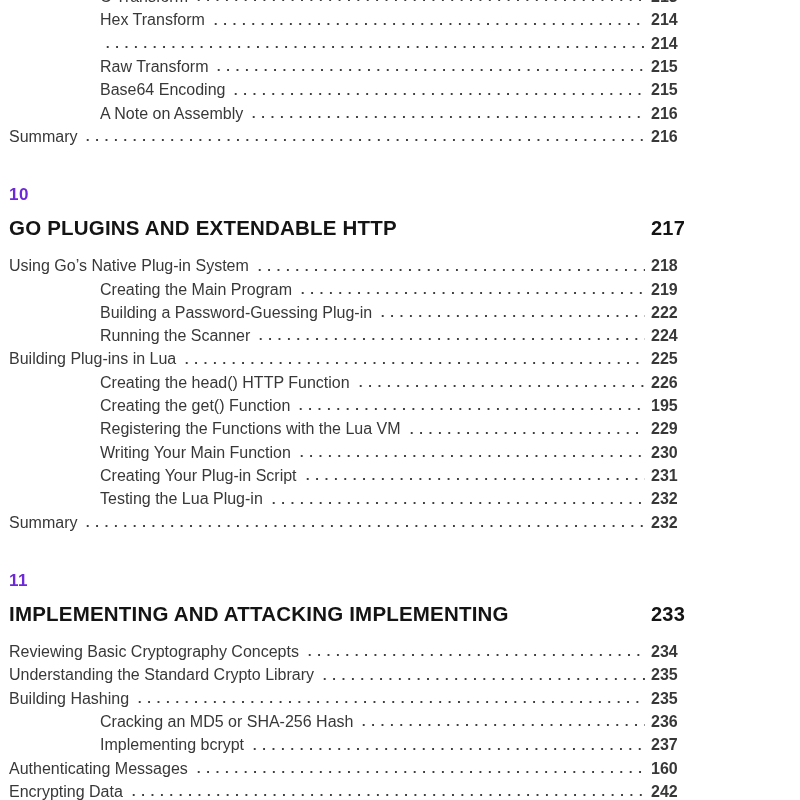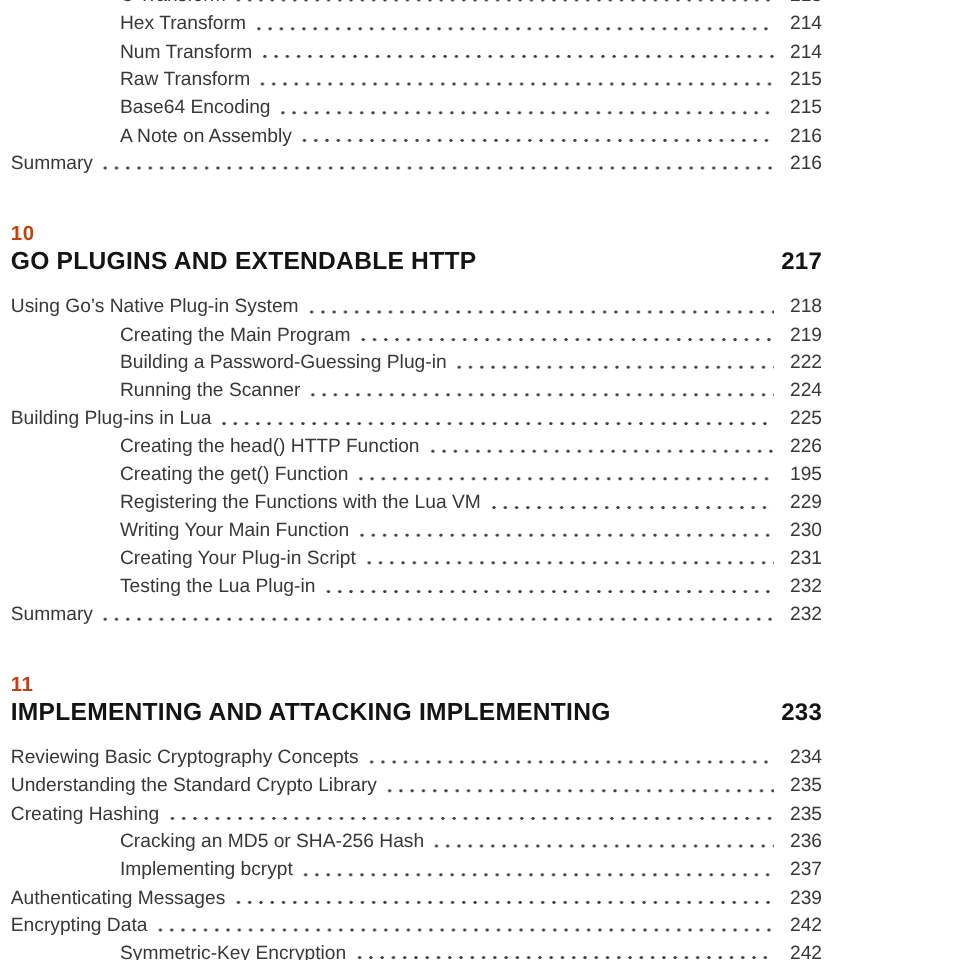--- a/index.html
+++ b/index.html
@@ -35,60 +35,60 @@
     height: 4px;
     margin: 0 6px 6px 3px;
     background-image: radial-gradient(circle, #3f3f3f 1.15px, transparent 1.5px);
     background-size: 9.4px 4px;
     background-repeat: repeat-x;
     background-position: left center;
   }
   .row .page-num {
     flex: 0 0 auto;
     min-width: 34px;
-    text-align: right;
+    text-align: left;
+    font-weight: bold;
   }
   .chapter { margin-top: 37px; }
   .chapter-number {
     font-size: 17px;
     font-weight: 700;
     line-height: 20px;
-    color: #c2410c;
+    color: #6d28d9;
     letter-spacing: 0.5px;
   }
   .chapter-title-row {
     display: flex;
     justify-content: space-between;
     align-items: baseline;
     font-size: 20.5px;
     font-weight: 700;
     line-height: 26px;
     color: #141414;
     margin-bottom: 13px;
     letter-spacing: 0.2px;
   }
-  .chapter-title-row .chapter-page { font-size: 20px; }
+  .chapter-title-row .chapter-page { font-size: 20px; margin-top: 10px; }
 </style>
 </head>
 <body>
 
 <div class="page">
   <div class="rows-block" id="leading-rows">
       <div class="row indent2">
         <span class="label">C Transform</span>
         <span class="dots"></span>
         <span class="page-num">213</span>
       </div>
       <div class="row indent2">
         <span class="label">Hex Transform</span>
         <span class="dots"></span>
         <span class="page-num">214</span>
       </div>
       <div class="row indent2">
-        <span class="label">Num Transform</span>
         <span class="dots"></span>
         <span class="page-num">214</span>
       </div>
       <div class="row indent2">
         <span class="label">Raw Transform</span>
         <span class="dots"></span>
         <span class="page-num">215</span>
       </div>
       <div class="row indent2">
         <span class="label">Base64 Encoding</span>
@@ -187,38 +187,38 @@
             <span class="label">Reviewing Basic Cryptography Concepts</span>
             <span class="dots"></span>
             <span class="page-num">234</span>
           </div>
           <div class="row">
             <span class="label">Understanding the Standard Crypto Library</span>
             <span class="dots"></span>
             <span class="page-num">235</span>
           </div>
           <div class="row">
-            <span class="label">Creating Hashing</span>
+            <span class="label">Building Hashing</span>
             <span class="dots"></span>
             <span class="page-num">235</span>
           </div>
           <div class="row indent2">
             <span class="label">Cracking an MD5 or SHA-256 Hash</span>
             <span class="dots"></span>
             <span class="page-num">236</span>
           </div>
           <div class="row indent2">
             <span class="label">Implementing bcrypt</span>
             <span class="dots"></span>
             <span class="page-num">237</span>
           </div>
           <div class="row">
             <span class="label">Authenticating Messages</span>
             <span class="dots"></span>
-            <span class="page-num">239</span>
+            <span class="page-num">160</span>
           </div>
           <div class="row">
             <span class="label">Encrypting Data</span>
             <span class="dots"></span>
             <span class="page-num">242</span>
           </div>
           <div class="row indent2">
             <span class="label">Symmetric-Key Encryption</span>
             <span class="dots"></span>
             <span class="page-num">242</span>

